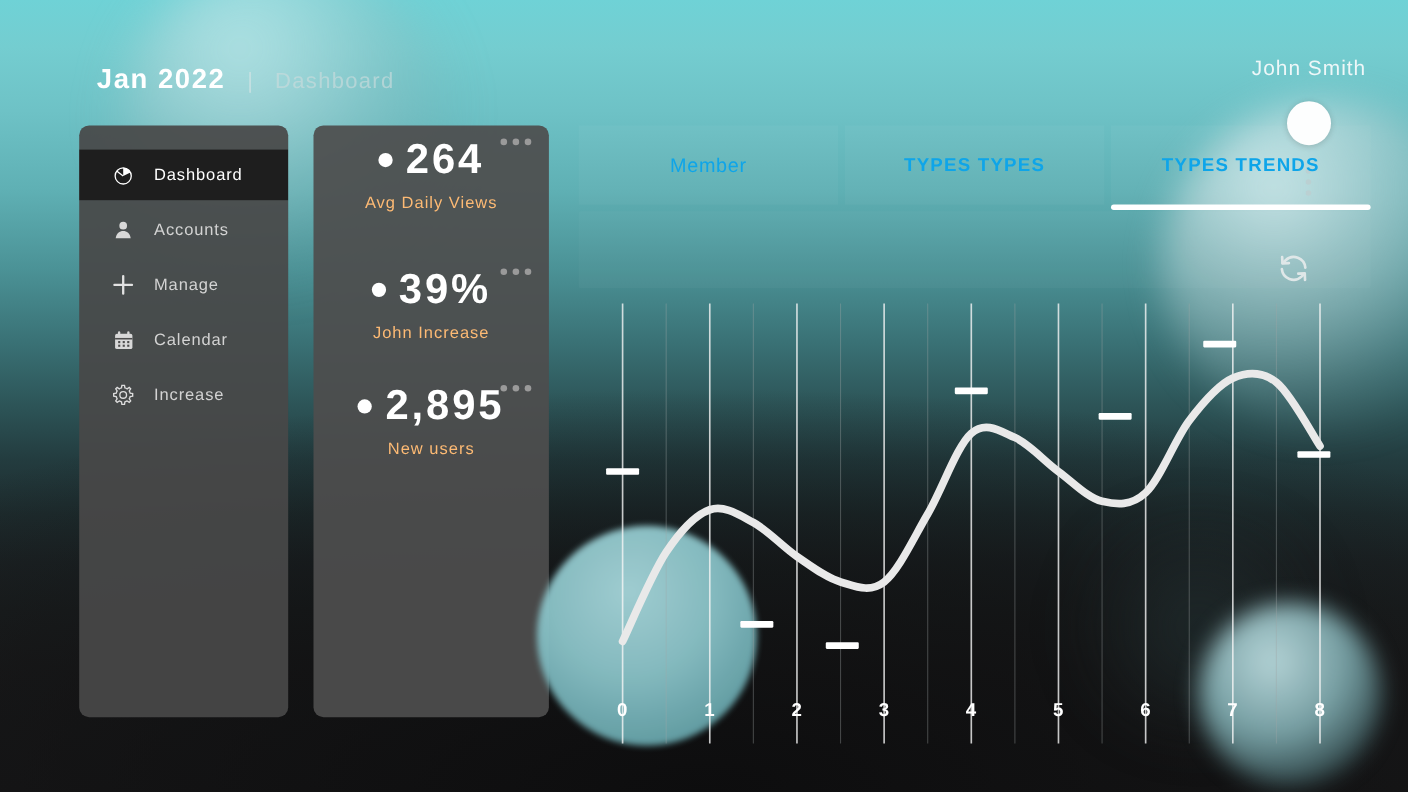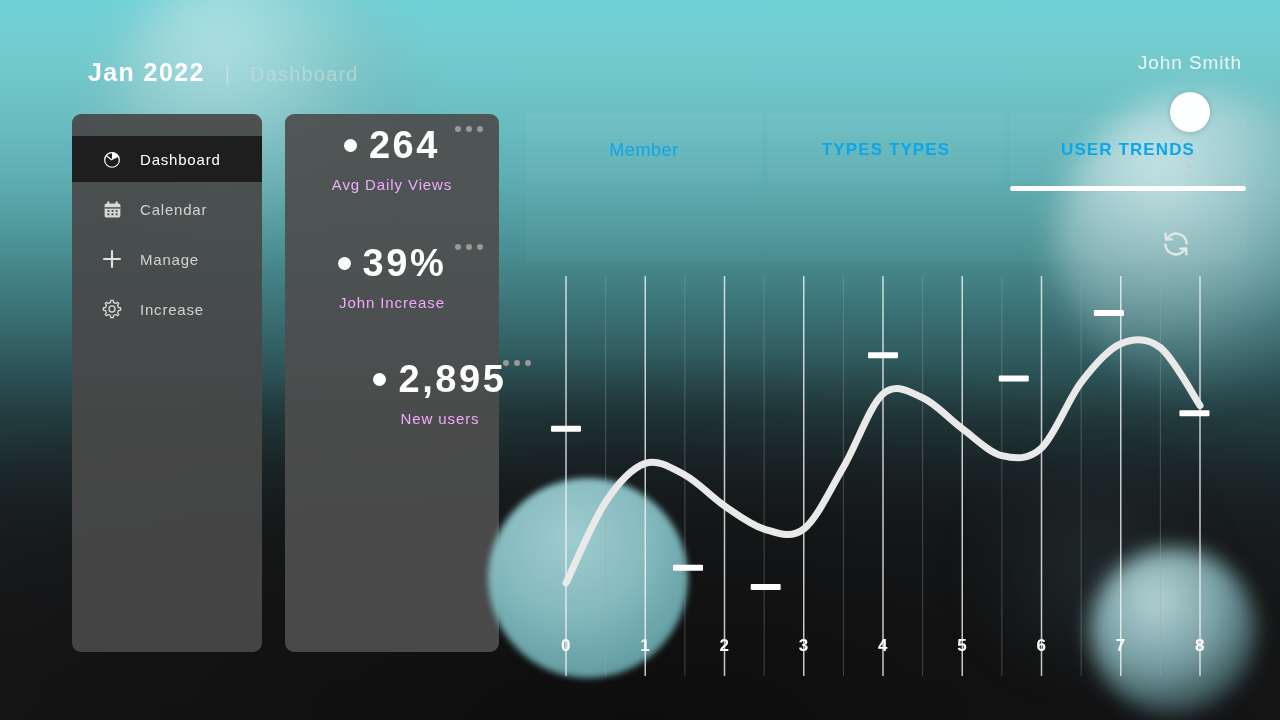--- a/index.html
+++ b/index.html
@@ -101,25 +101,25 @@
   .stats{
     position:absolute; left:285px; top:114px; width:214px; height:538px;
     background:rgba(77,77,77,.93); border-radius:9px;
   }
   .stat{ position:absolute; left:0; width:100%; }
   .stat-dots{ position:absolute; right:16px; top:0; display:flex; gap:5px; }
   .stat-dots i{ width:6px; height:6px; border-radius:50%; background:#9a9a9a; display:block; }
   .stat-row{ display:flex; align-items:center; justify-content:center; gap:12px; }
   .stat-bullet{ width:13px; height:13px; border-radius:50%; background:#fff; flex:0 0 13px; }
   .stat-value{ font-size:38px; font-weight:bold; color:#ffffff; letter-spacing:2.6px; line-height:1; }
-  .stat-label{ text-align:center; font-size:15px; color:#f0abfc; letter-spacing:.9px; margin-top:12px; }
+  .stat-label{ text-align:center; font-size:15px; color:#fdba74; letter-spacing:.9px; margin-top:12px; }
 
   .stat-1{ top:12px; }
   .stat-2{ top:130px; }
-  .stat-3{ top:246px;margin-left:48px; }
+  .stat-3{ top:236px; }
 
   
   .tabs{ position:absolute; left:526px; top:114px; width:720px; height:72px; display:flex; }
   .tab{
     flex:1; display:flex; align-items:center; justify-content:center;
     color:#0ea5e9; position:relative; height:72px;
     background:rgba(255,255,255,.035);
   }
   .tab + .tab{ margin-left:6px; }
   .tab-label{ font-size:17px; letter-spacing:1.1px; font-weight:bold; }
@@ -180,21 +180,40 @@
         <span class="nav-ico">
           <svg width="22" height="22" viewBox="0 0 24 24" fill="none" stroke="#ffffff" stroke-width="1.3">
             <circle cx="12" cy="13" r="8"></circle>
             <path d="M12 13 L12 5 A8 8 0 0 1 19.2 9.6 Z" fill="#ffffff" stroke="none"></path>
             <line x1="12" y1="13" x2="5.5" y2="8.2"></line>
           </svg>
         </span>
         <span>Dashboard</span>
       </div>
 
-
+      <div class="nav-item">
+        <span class="nav-ico">
+          <svg width="20" height="20" viewBox="0 0 24 24" fill="#d8d8d8">
+            <circle cx="12" cy="7.4" r="4.2"></circle>
+            <path d="M3.8 21 C4.6 15.6 8 13.2 12 13.2 C16 13.2 19.4 15.6 20.2 21 Z"></path>
+          </svg>
+        </span>
+        <span>Accounts</span>
+      </div>
+
+
+      <div class="nav-item">
+        <span class="nav-ico">
+          <svg width="24" height="24" viewBox="0 0 24 24" stroke="#e2e2e2" stroke-width="2.1" stroke-linecap="round">
+            <line x1="12" y1="4" x2="12" y2="20"></line>
+            <line x1="4" y1="12" x2="20" y2="12"></line>
+          </svg>
+        </span>
+        <span>Manage</span>
+      </div>
 
       <div class="nav-item">
         <span class="nav-ico">
           <svg width="21" height="21" viewBox="0 0 24 24" fill="#d8d8d8">
             <rect x="3" y="5" width="18" height="16" rx="2"></rect>
             <rect x="6" y="2.5" width="2.4" height="4.6" rx="1.2"></rect>
             <rect x="15.6" y="2.5" width="2.4" height="4.6" rx="1.2"></rect>
             <rect x="3" y="9.4" width="18" height="1.6" fill="#4d4d4d"></rect>
             <g fill="#4d4d4d">
               <rect x="6.2" y="12.6" width="2.2" height="2.2"></rect>
@@ -204,30 +223,20 @@
               <rect x="10.9" y="16.4" width="2.2" height="2.2"></rect>
               <rect x="15.6" y="16.4" width="2.2" height="2.2"></rect>
             </g>
           </svg>
         </span>
         <span>Calendar</span>
       </div>
 
       <div class="nav-item">
         <span class="nav-ico">
-          <svg width="24" height="24" viewBox="0 0 24 24" stroke="#e2e2e2" stroke-width="2.1" stroke-linecap="round">
-            <line x1="12" y1="4" x2="12" y2="20"></line>
-            <line x1="4" y1="12" x2="20" y2="12"></line>
-          </svg>
-        </span>
-        <span>Manage</span>
-      </div>
-
-      <div class="nav-item">
-        <span class="nav-ico">
           <svg width="22" height="22" viewBox="0 0 24 24" fill="none" stroke="#dcdcdc" stroke-width="1.35">
             <circle cx="12" cy="12" r="3.3"></circle>
             <path d="M12 2.6 L13.3 2.6 L13.7 5.1 A7.2 7.2 0 0 1 15.9 6.0 L18.0 4.6 L19.4 6.0 L18.0 8.1
                      A7.2 7.2 0 0 1 18.9 10.3 L21.4 10.7 L21.4 13.3 L18.9 13.7 A7.2 7.2 0 0 1 18.0 15.9
                      L19.4 18.0 L18.0 19.4 L15.9 18.0 A7.2 7.2 0 0 1 13.7 18.9 L13.3 21.4 L10.7 21.4
                      L10.3 18.9 A7.2 7.2 0 0 1 8.1 18.0 L6.0 19.4 L4.6 18.0 L6.0 15.9
                      A7.2 7.2 0 0 1 5.1 13.7 L2.6 13.3 L2.6 10.7 L5.1 10.3 A7.2 7.2 0 0 1 6.0 8.1
                      L4.6 6.0 L6.0 4.6 L8.1 6.0 A7.2 7.2 0 0 1 10.3 5.1 L10.7 2.6 Z"></path>
           </svg>
         </span>
@@ -282,21 +291,21 @@
 
   <div class="panel-strip"></div>
   <div class="tabs">
     <div class="tab t-member">
       <span class="tab-label">Member</span>
     </div>
     <div class="tab">
       <span class="tab-label">TYPES TYPES</span>
     </div>
     <div class="tab active">
-      <span class="tab-label">USER TRENDS</span>
+      <span class="tab-label">TYPES TRENDS</span>
       <span class="tab-underline"></span>
     </div>
   </div>
 
   <div class="refresh">
     <svg width="32" height="32" viewBox="0 0 24 24" fill="none" stroke="#dfe7e8" stroke-width="1.8" stroke-linecap="round" stroke-linejoin="round">
       <path d="M20 11.5 A8 8 0 0 0 6.6 6.4 L4.6 8.3"></path>
       <polyline points="4.2,4.2 4.4,8.6 8.8,8.4"></polyline>
       <path d="M4 12.5 A8 8 0 0 0 17.4 17.6 L19.4 15.7"></path>
       <polyline points="19.8,19.8 19.6,15.4 15.2,15.6"></polyline>

